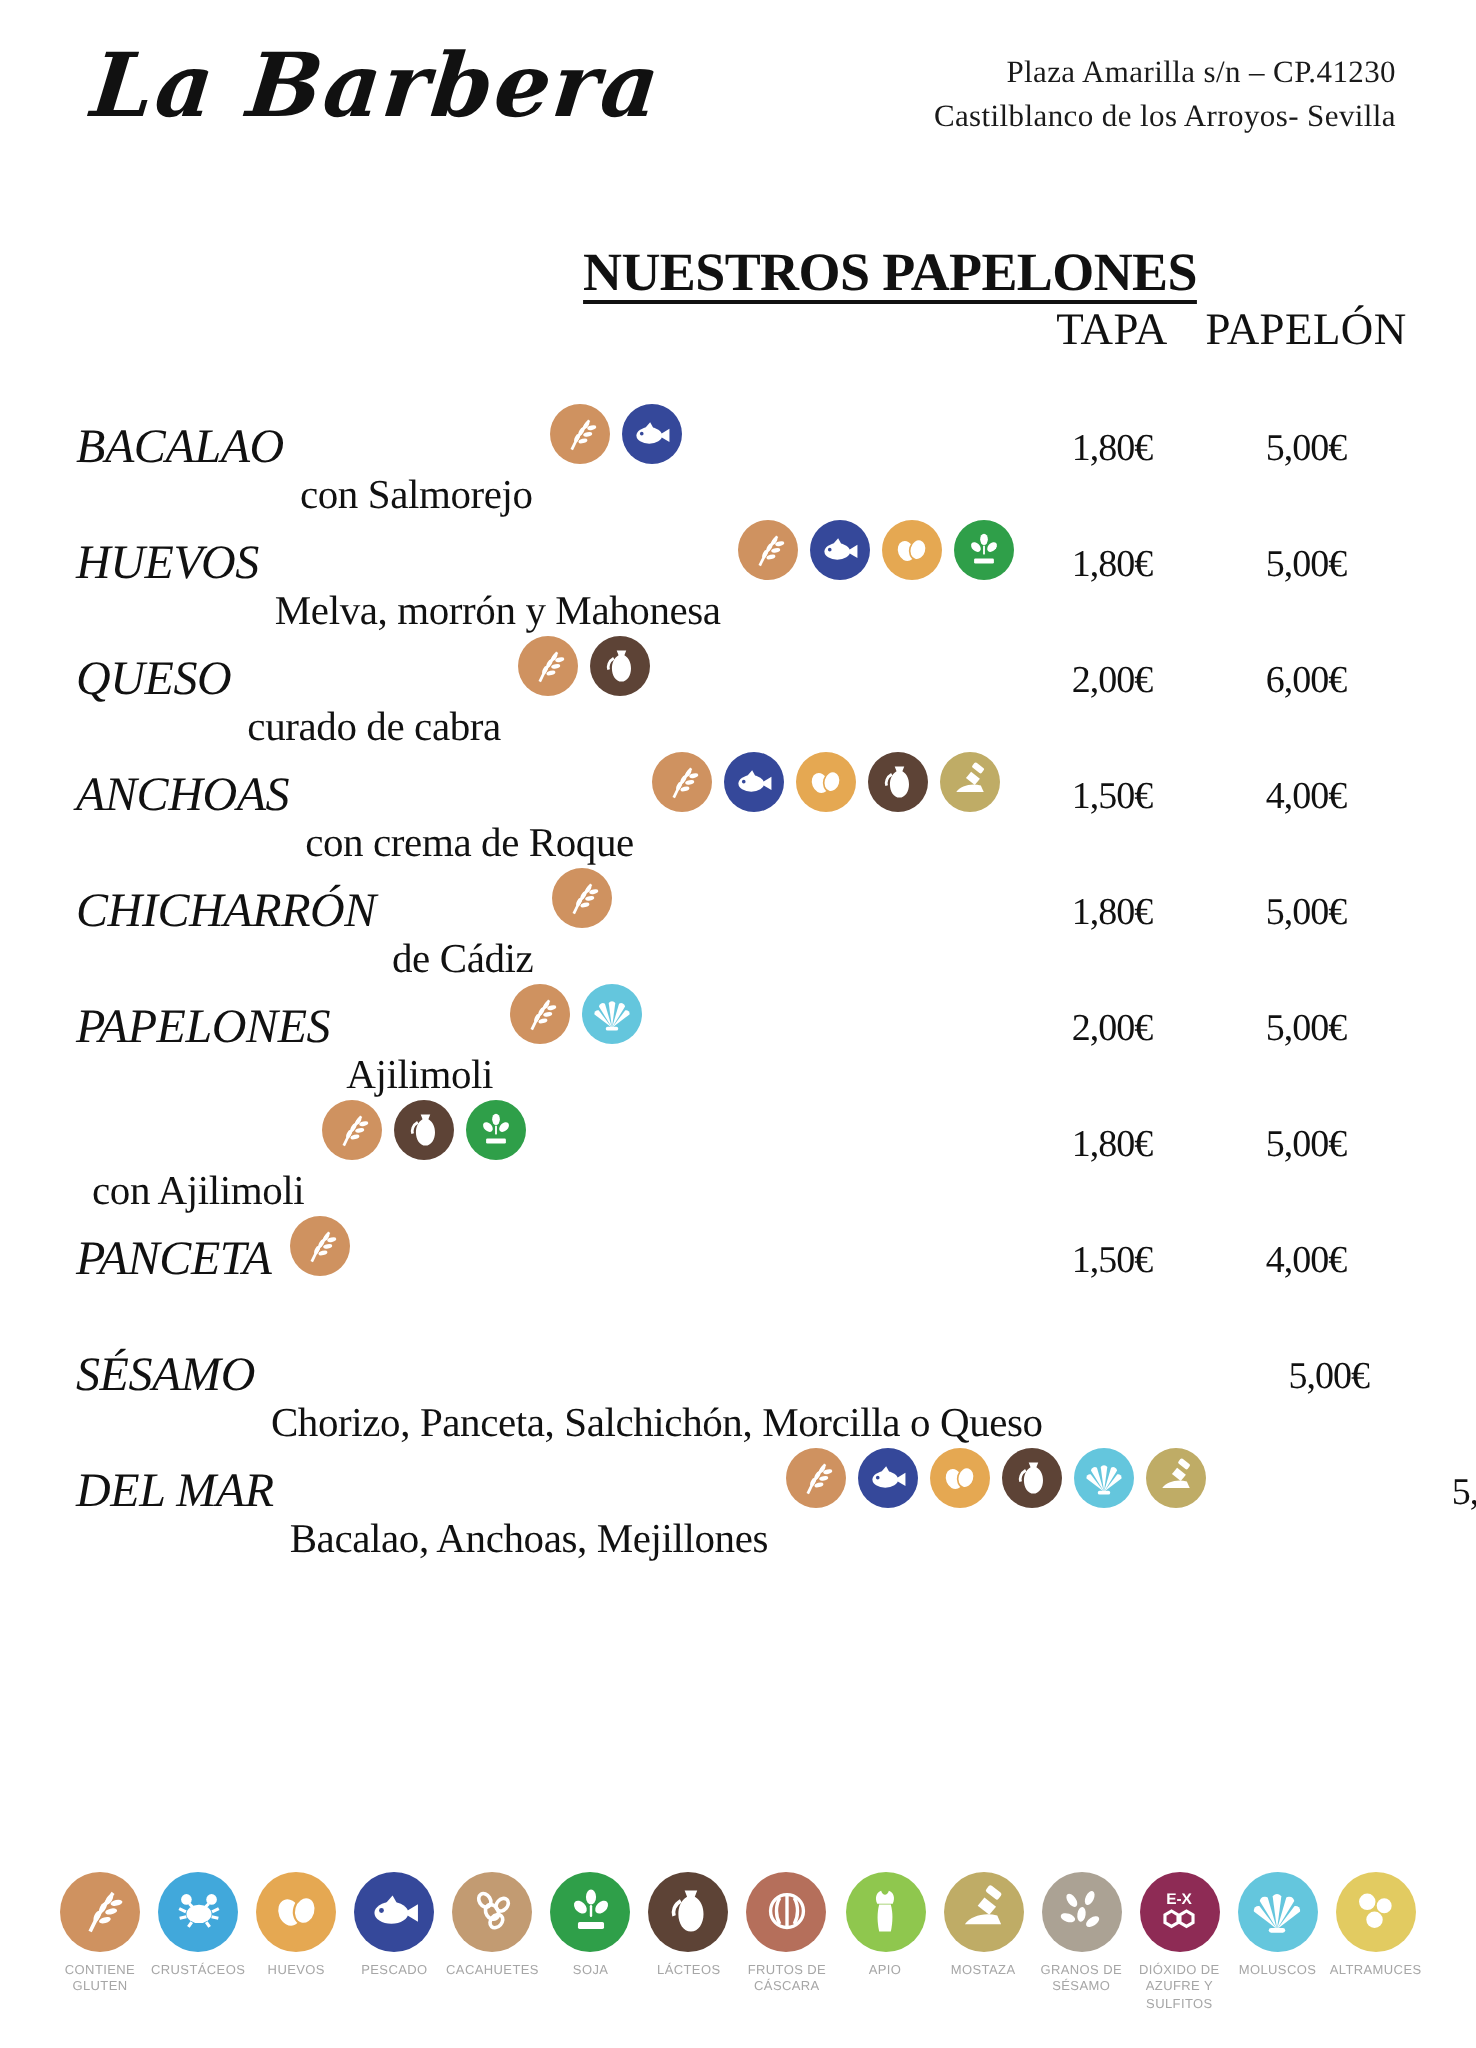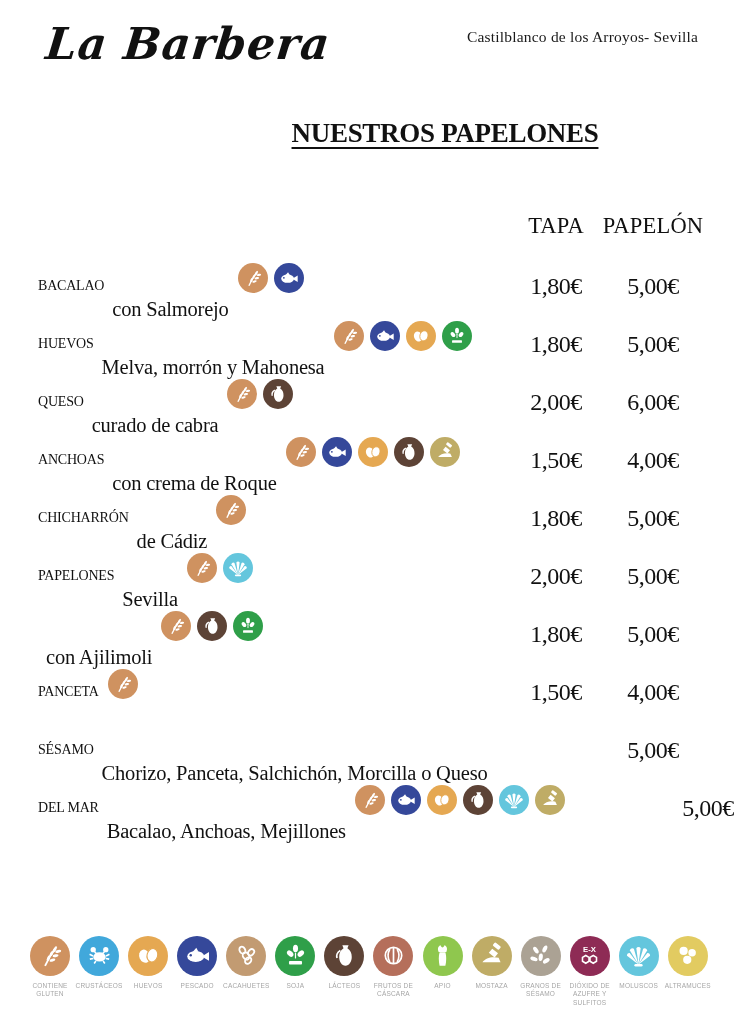--- a/index.html
+++ b/index.html
@@ -31,37 +31,37 @@
   
   .title{
     margin:50px 0 0 0;text-align:center;
     transform:translateX(76px);
     font-size:27px;font-weight:bold;letter-spacing:-0.3px;
   }
   .title span{text-decoration:underline;text-underline-offset:5px;text-decoration-thickness:2px;}
   
   .cols{
     display:flex;justify-content:flex-end;
-    padding-right:34px;margin-top:64px;
+    padding-right:34px;
     font-size:22.5px;letter-spacing:0.2px;
   }
   .c1{width:92px;text-align:center;display:inline-block;}
   .c2{width:102px;text-align:center;display:inline-block;}
   
   .rows{margin-top:18px;}
   .row{display:flex;align-items:center;height:58px;padding:0 34px 0 38px;white-space:nowrap;}
-  .item-name{font-size:14px;letter-spacing:-0.2px;}
+  .item-name{font-size:24px;letter-spacing:-0.2px;font-style:italic;}
   .item-desc{font-size:20.5px;margin-left:8px;letter-spacing:-0.2px;margin-top:47px;}
   .icons{display:flex;gap:6px;margin-left:9px;transform:translateY(-8px);}
   .chip{border-radius:50%;display:flex;align-items:center;justify-content:center;flex:0 0 auto;}
   .chip.sm{width:30px;height:30px;}
   .chip.sm svg{width:22px;height:22px;}
   .chip.lg{width:40px;height:40px;}
   .chip.lg svg{width:29px;height:29px;}
-  .price-cols{margin-left:auto;display:flex;font-size:24px;letter-spacing:-0.5px;}
+  .price-cols{margin-left:auto;display:flex;font-size:19px;letter-spacing:-0.5px;}
   
   .legend{
     margin-top:auto;
     display:flex;justify-content:space-between;
     padding:0 26px 16px 26px;
   }
   .legend-item{width:48px;display:flex;flex-direction:column;align-items:center;}
   .legend-label{
     margin-top:6px;
     font-family:"Liberation Sans","DejaVu Sans",sans-serif;
@@ -189,20 +189,21 @@
       </g>
     </symbol>
   </defs>
 </svg>
 
 <div class="page">
 
   <div class="hdr">
     <div class="logo">La Barbera</div>
     <div class="address">
+      <div>Plaza Amarilla s/n – CP.41230</div>
       <div>Castilblanco de los Arroyos- Sevilla</div>
     </div>
   </div>
 
   <div class="title">
     <span>NUESTROS PAPELONES</span>
   </div>
 
   <div class="cols">
     <span class="c1">TAPA</span>
@@ -325,21 +326,21 @@
             </svg>
           </span>
         </span>
         <span class="price-cols">
           <span class="c1">1,80€</span>
           <span class="c2">5,00€</span>
         </span>
       </div>
       <div class="row">
         <span class="item-name">PAPELONES</span>
-        <span class="item-desc">Sevilla</span>
+        <span class="item-desc">Ajilimoli</span>
         <span class="icons">
           <span class="chip sm" style="background:#CF9260">
             <svg viewBox="0 0 24 24" aria-hidden="true">
               <use href="#i-gluten"></use>
             </svg>
           </span>
           <span class="chip sm" style="background:#64C6DD">
             <svg viewBox="0 0 24 24" aria-hidden="true">
               <use href="#i-moluscos"></use>
             </svg>

